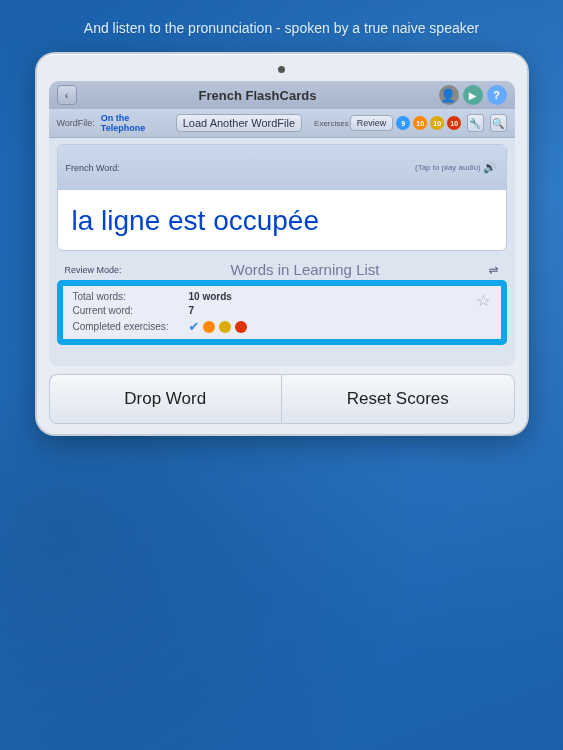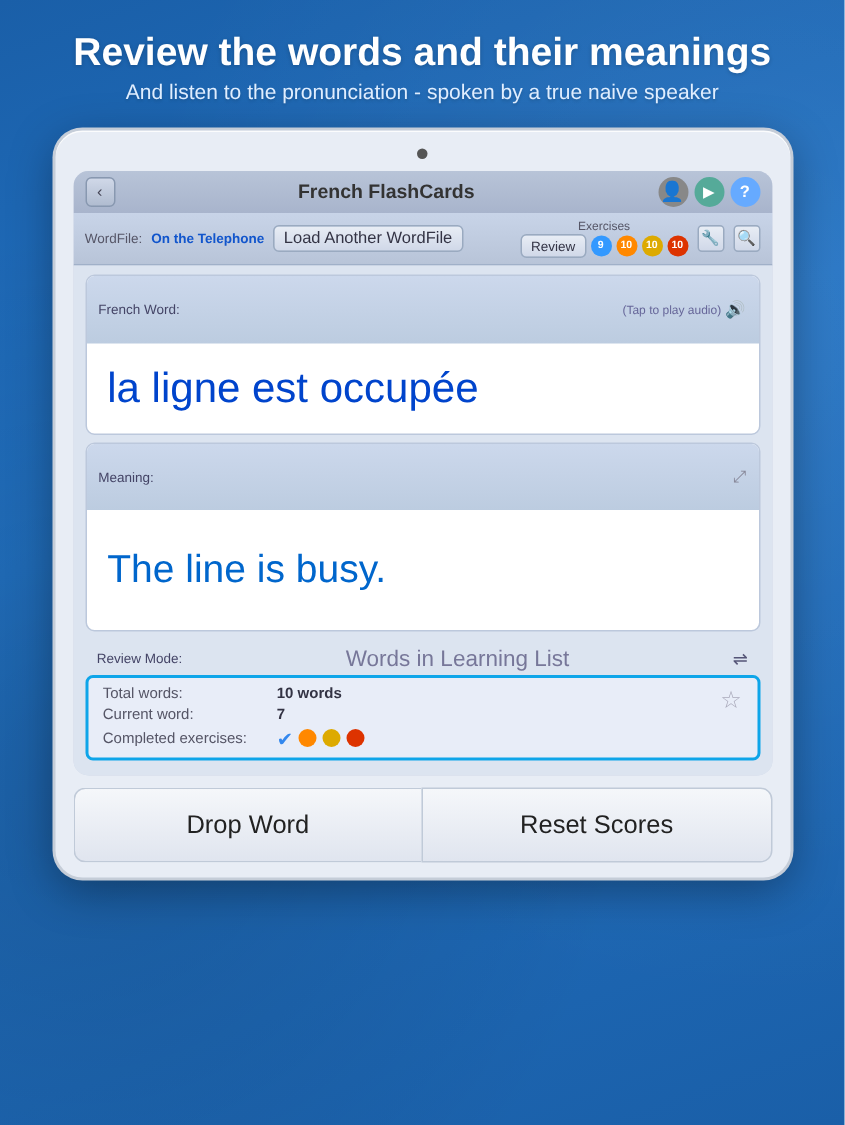--- a/index.html
+++ b/index.html
@@ -279,23 +279,23 @@
     }
     .shuffle-icon {
       font-size: 12px;
       color: #557;
       cursor: pointer;
     }
 
     .stats-box {
       background: #e8edf8;
       border-radius: 5px;
-      margin: 0 0 4px;
+      margin: 0 0 15px;
       padding: 5px 10px;
-      border: 2px solid #0ea5e9;
+      border: 6px solid #0ea5e9;
     }
     .stat-row {
       display: flex;
       align-items: center;
       font-size: 10px;
       color: #445;
       gap: 6px;
       margin-bottom: 3px;
     }
     .stat-row:last-child { margin-bottom: 0; }
@@ -346,21 +346,20 @@
     }
     .bottom-btn:last-child {
       border-radius: 0 8px 8px 0;
     }
   </style>
 </head>
 <body>
 <div class="bg-overlay"></div>
 
 <div class="header-text">
-  <div class="header-title">Review the words and their meanings</div>
   <div class="header-subtitle">And listen to the pronunciation - spoken by a true naive speaker</div>
 </div>
 
 <div class="tablet">
   <div class="tablet-camera"></div>
 
   <div class="app-chrome">
 
     <div class="title-bar">
       <div class="title-bar-back">
@@ -372,21 +371,21 @@
         <div class="title-bar-icon icon-play">▶</div>
         <div class="title-bar-icon icon-help">?</div>
       </div>
     </div>
 
     <div class="toolbar">
       <span class="wordfile-label">WordFile:</span>
       <span class="wordfile-name">On the Telephone</span>
       <button class="load-btn">Load Another WordFile</button>
       <div class="toolbar-divider"></div>
-      <div style="display:flex;flex-direction:column;align-items:center;gap:1px;">
+      <div style="display:flex;flex-direction:row;align-items:center;gap:1px;">
         <span class="exercises-label">Exercises</span>
         <div class="score-badges">
           <button class="review-btn">Review</button>
           <div class="badge badge-blue">
               <span>9</span>
             </div>
           <div class="badge badge-orange">
               <span>10</span>
             </div>
           <div class="badge badge-yellow">
@@ -409,29 +408,20 @@
           <span class="card-header-hint">
             <span>(Tap to play audio)</span>
             <span class="audio-icon">🔊</span>
           </span>
         </div>
         <div class="card-body">
           <span class="french-word-text">la ligne est occupée</span>
         </div>
       </div>
 
-      <div class="card">
-        <div class="card-header">
-          <span class="card-header-label">Meaning:</span>
-          <span style="font-size:11px;color:#889;cursor:pointer;">⤢</span>
-        </div>
-        <div class="card-body meaning-body">
-          <span class="meaning-text">The line is busy.</span>
-        </div>
-      </div>
 
       <div class="review-mode-section">
         <div class="review-mode-header">
           <span class="review-mode-label">Review Mode:</span>
           <span class="review-mode-value">Words in Learning List</span>
           <span class="shuffle-icon">⇌</span>
         </div>
 
         <div class="stats-box">
           <div style="display:flex;align-items:flex-start;justify-content:space-between;">

